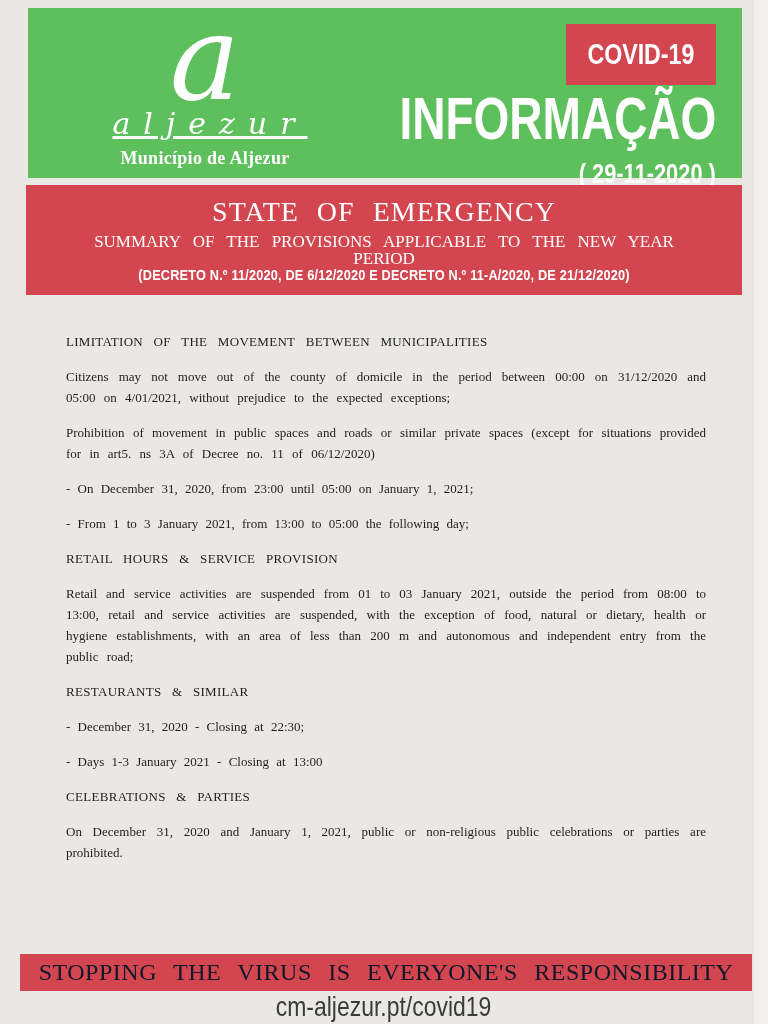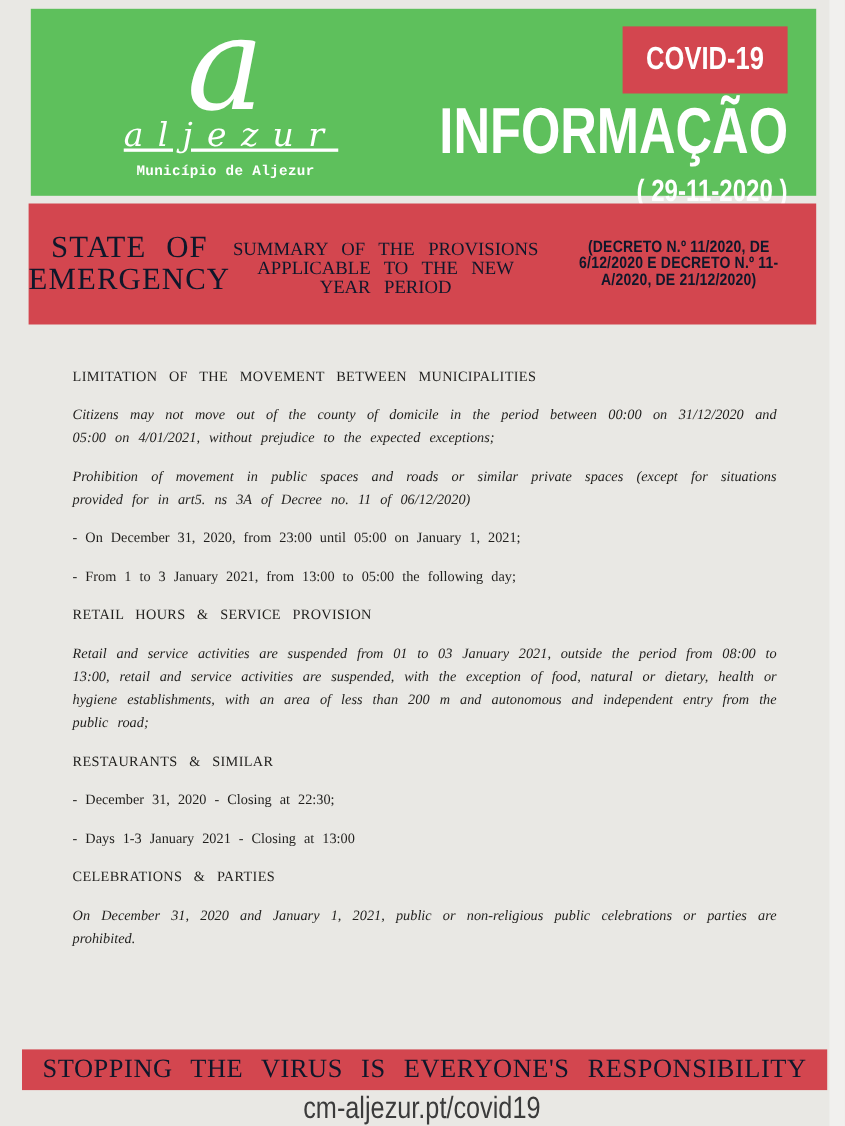--- a/index.html
+++ b/index.html
@@ -14,45 +14,45 @@
     position:relative;width:768px;height:1024px;background:var(--bg);
     overflow:hidden;font-family:"Liberation Serif",serif;
   }
   .edge-right{position:absolute;right:0;top:0;width:14px;height:100%;background:#f1f0ee;}
 
   
   .green-header{position:absolute;left:28px;top:8px;width:714px;height:170px;background:var(--green);}
   .logo{position:absolute;left:72px;top:4px;width:210px;text-align:center;color:#fff;}
   .logo-a{font-family:"DejaVu Serif",serif;font-style:italic;font-weight:400;font-size:118px;line-height:0.78;}
   .logo-name{font-family:"DejaVu Serif",serif;font-style:italic;font-size:30px;letter-spacing:13px;margin-top:2px;margin-left:10px;text-decoration:underline;}
-  .logo-sub{font-family:Liberation Mono, monospace;font-weight:bold;font-size:13px;letter-spacing:0.3px;margin-top:7px;}
+  .logo-sub{font-family:Liberation Serif, serif;font-weight:bold;font-size:18px;letter-spacing:0.3px;margin-top:7px;}
   .header-right{position:absolute;right:26px;top:16px;text-align:right;color:#fff;}
   .cond{display:inline-block;font-family:"Liberation Sans",sans-serif;}
   .covid-badge{display:inline-block;background:var(--red);padding:14px 8px;}
   .covid-badge .cond{font-weight:bold;font-size:29px;transform:scaleX(0.80);transform-origin:center;}
   .informacao{margin-top:5px;text-align:center;}
   .informacao .cond{font-weight:bold;font-size:59px;line-height:1.0;transform:scaleX(0.78);transform-origin:right center;}
   .date-line{margin-top:9px;}
   .date-line .cond{font-weight:bold;font-size:28px;transform:scaleX(0.78);transform-origin:right center;}
 
   
   .red-banner{
     position:absolute;left:26px;top:185px;width:716px;height:110px;background:var(--red);
-    color:#0f172a;display:flex;flex-direction:row;align-items:center;justify-content:center;text-align:center;
+    color:#ffffff;display:flex;flex-direction:column;align-items:center;justify-content:center;text-align:center;
   }
   .rb-title{font-size:28px;word-spacing:10px;letter-spacing:1px;line-height:1.05;}
   .rb-sub{font-size:17px;word-spacing:8px;line-height:1.0;margin-top:7px;max-width:620px;}
   .rb-decree{margin-top:0;line-height:1;}
   .rb-decree .cond{font-weight:bold;font-size:15px;letter-spacing:0.2px;transform:scaleX(0.85);transform-origin:center;}
 
   
   .content{position:absolute;left:66px;top:331px;width:640px;color:var(--text);font-size:13px;line-height:21px;}
   .blk{margin:0 0 14px 0;}
   .h{letter-spacing:0.3px;word-spacing:7px;}
-  .p{text-align:justify;word-spacing:5px;font-style:italic;}
+  .p{text-align:justify;word-spacing:5px;}
   .b{word-spacing:4px;}
 
   
   .bottom-banner{
     position:absolute;left:20px;top:954px;width:732px;height:37px;background:var(--red);
     color:#0f172a;display:flex;align-items:center;justify-content:center;
     font-size:24px;word-spacing:10px;letter-spacing:0.5px;
   }
   .site-url{position:absolute;left:0;top:991px;width:100%;text-align:center;color:var(--urltext);}
   .site-url .cond{font-size:28px;transform:scaleX(0.82);transform-origin:center;}

